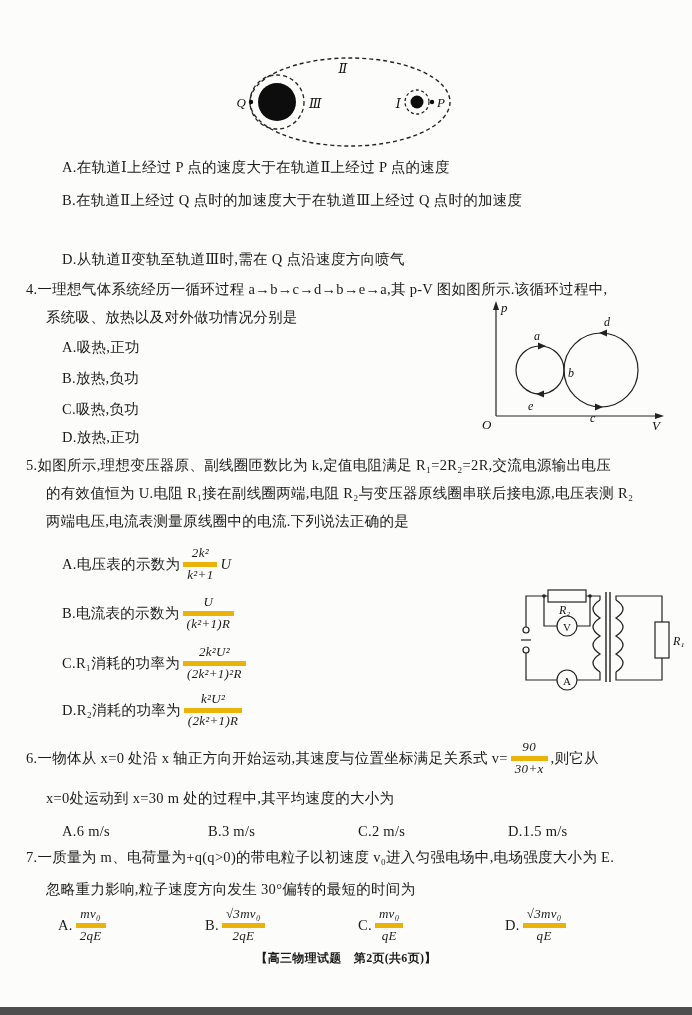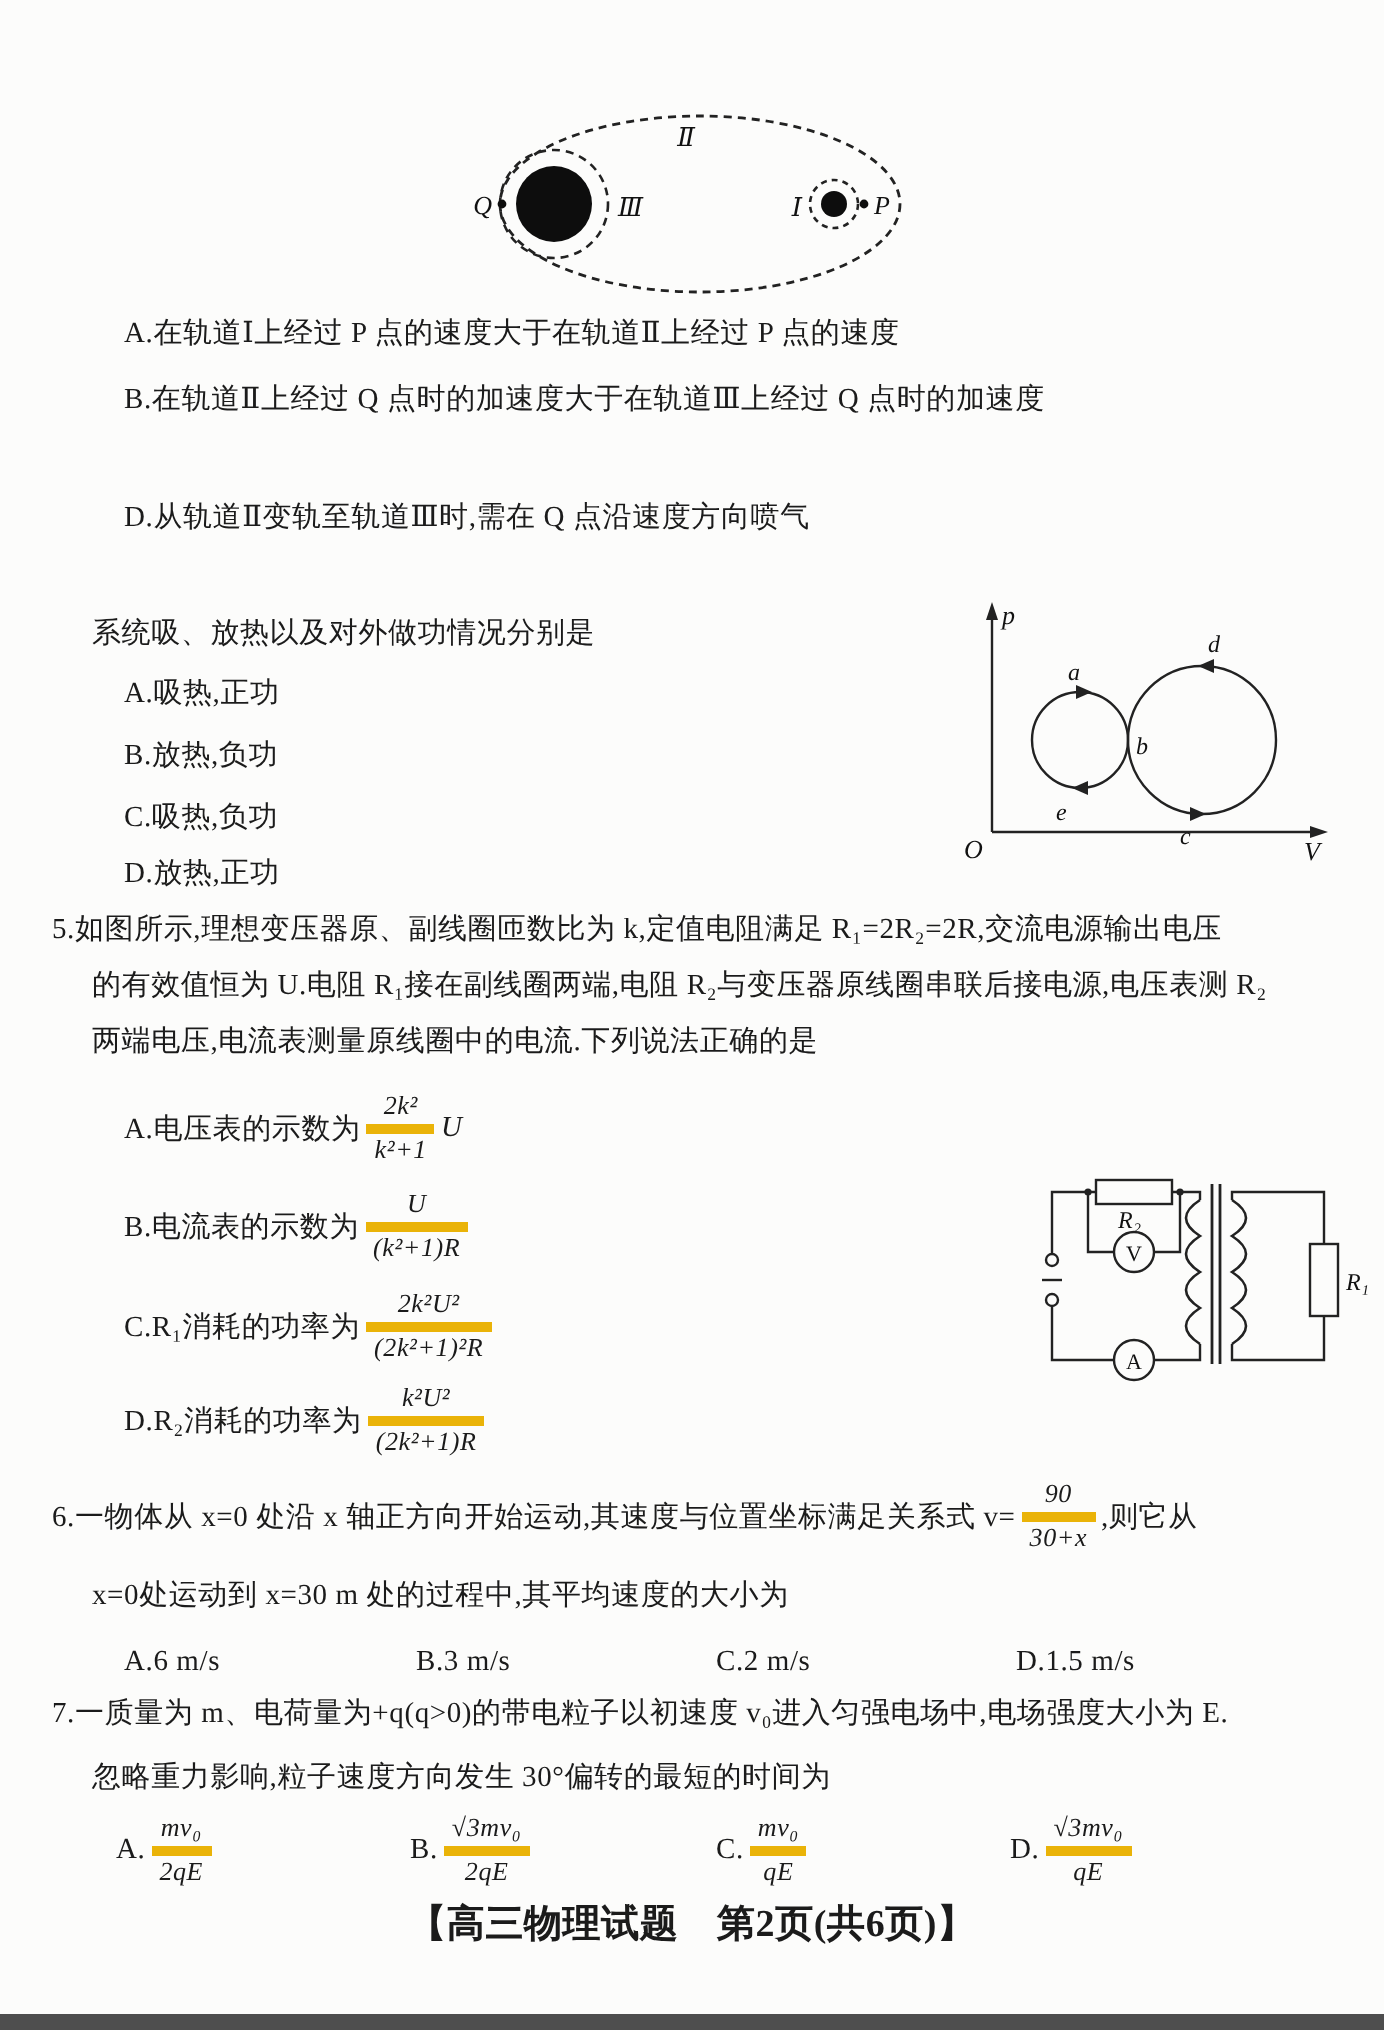--- a/index.html
+++ b/index.html
@@ -40,20 +40,21 @@
     <text class="lbl" x="104" y="66" font-style="normal">Ⅲ</text>
     <text class="lbl" x="196" y="66" text-anchor="end" font-style="normal">Ⅰ</text>
     <text class="lbl" x="41" y="65" text-anchor="end">Q</text>
     <text class="lbl" x="232" y="65">P</text>
   </svg>
 
   <div class="t" style="left:62px;top:191px">B.在轨道Ⅱ上经过 Q 点时的加速度大于在轨道Ⅲ上经过 Q 点时的加速度</div>
   <div class="t" style="left:62px;top:158px">A.在轨道Ⅰ上经过 P 点的速度大于在轨道Ⅱ上经过 P 点的速度</div>
   <div class="t" style="left:62px;top:250px">D.从轨道Ⅱ变轨至轨道Ⅲ时,需在 Q 点沿速度方向喷气</div>
 
+  <div class="t" style="left:26px;top:280px">4.一理想气体系统经历一循环过程 a→b→c→d→b→e→a,其 p-V 图如图所示.该循环过程中,</div>
   <div class="t" style="left:46px;top:308px">系统吸、放热以及对外做功情况分别是</div>
   <div class="t" style="left:62px;top:338px">A.吸热,正功</div>
   <div class="t" style="left:62px;top:369px">B.放热,负功</div>
   <div class="t" style="left:62px;top:400px">C.吸热,负功</div>
   <div class="t" style="left:62px;top:428px">D.放热,正功</div>
 
   <svg style="left:468px;top:298px" width="200" height="135" viewBox="0 0 200 135">
     <line x1="28" y1="118" x2="28" y2="8" stroke="#222" stroke-width="1.2"></line>
     <polygon points="25,12 28,3 31,12" fill="#222"></polygon>
     <line x1="28" y1="118" x2="191" y2="118" stroke="#222" stroke-width="1.2"></line>
@@ -180,16 +181,16 @@
       </span>
   </div>
   <div class="frow" style="left:505px;top:905px;height:40px">
     <span>D.</span>
     <span class="frac">
         <span class="num">√3mv₀</span>
         <span class="den">qE</span>
       </span>
   </div>
 
-  <div class="t" style="left:0;top:950px;width:692px;text-align:center;font-weight:bold;font-size:19px;white-space:normal">【高三物理试题　第2页(共6页)】</div>
+  <div class="t" style="left:0;top:950px;width:692px;text-align:center;font-weight:bold;font-size:12px;white-space:normal">【高三物理试题　第2页(共6页)】</div>
 
   <div class="scanbar"></div>
 </div>
 
 </body></html>

